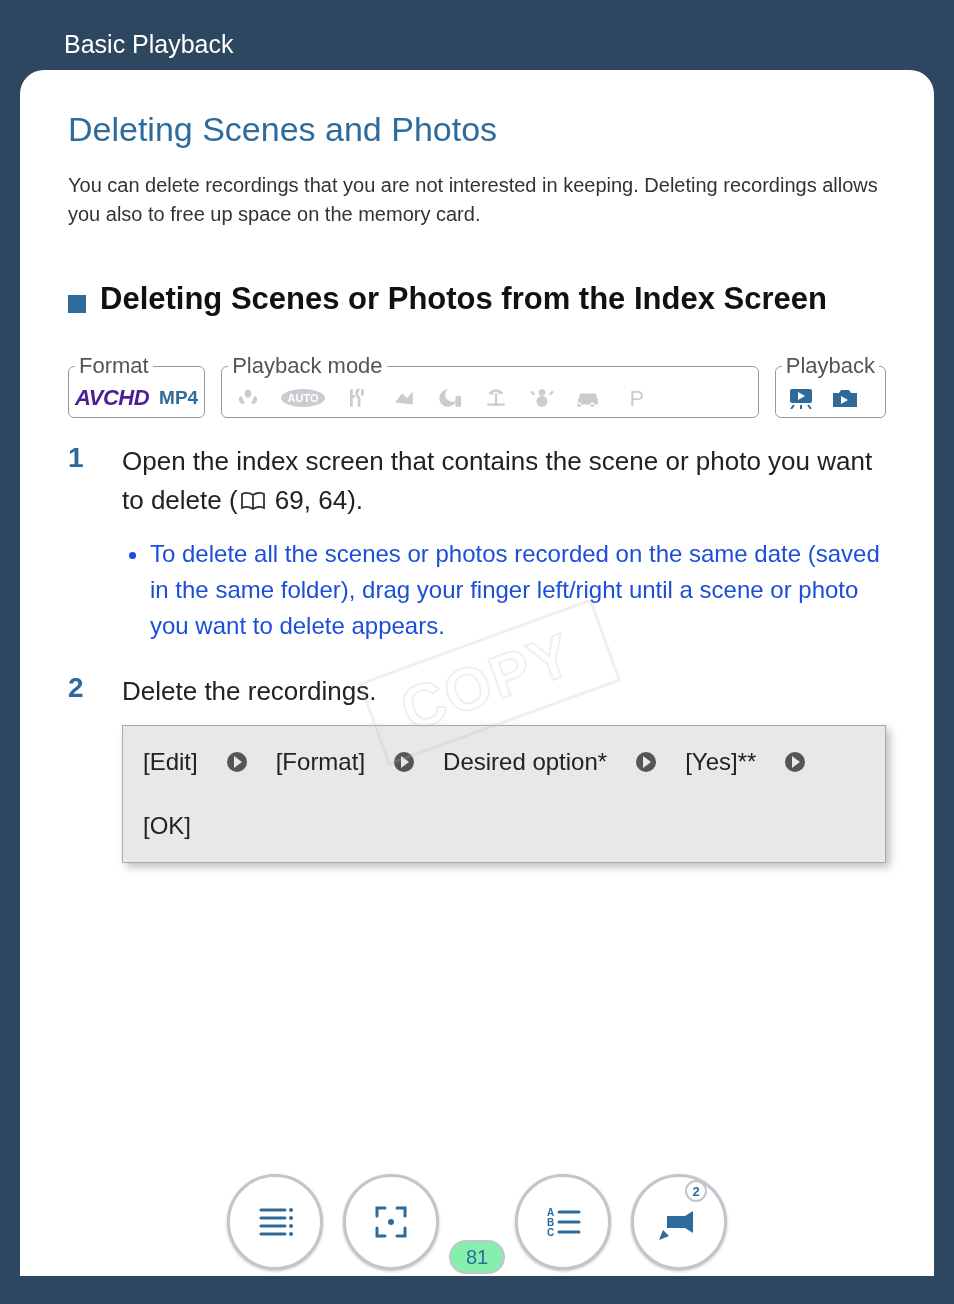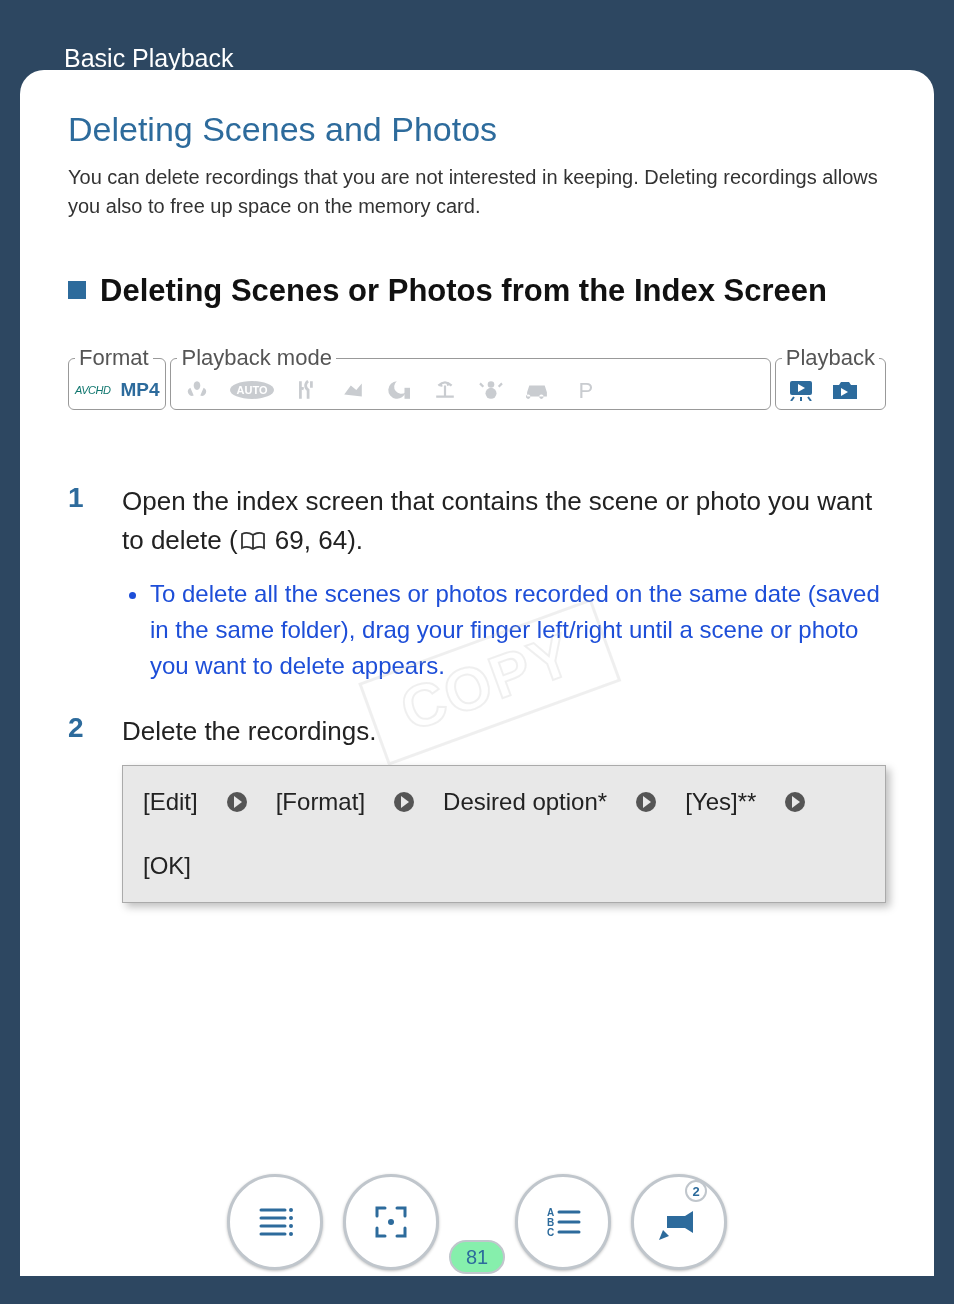--- a/index.html
+++ b/index.html
@@ -1,28 +1,28 @@
 <!DOCTYPE html>
 <html><head>
 <meta charset="utf-8">
 <style>
 *{box-sizing:border-box;margin:0;padding:0}
 body{width:954px;height:1304px;background:#2d4761;font-family:Helvetica,Arial,sans-serif;position:relative;overflow:hidden}
-.tab{position:absolute;top:44px;left:64px;color:#fff;font-size:25px;font-weight:300}
+.tab{position:absolute;top:30px;left:64px;color:#fff;font-size:25px;font-weight:300}
 .page{position:absolute;top:70px;left:20px;width:914px;height:1206px;background:#fff;border-radius:24px 24px 0 0;padding:40px 48px 0 48px}
-h1{color:#2d6b9c;font-size:34px;font-weight:400;margin-bottom:14px}
+h1{color:#2d6b9c;font-size:34px;font-weight:400;margin-bottom:22px}
 .intro{color:#333;font-size:20px;line-height:1.45;margin-bottom:50px}
-.subhead{display:flex;align-items:flex-start;gap:14px;margin-bottom:34px}
+.subhead{display:flex;align-items:center;gap:14px;margin-bottom:34px}
 .sq{width:18px;height:18px;background:#2d6b9c;margin-top:10px;flex:0 0 auto}
 .subhead h2{color:#111;font-size:31px;font-weight:700;line-height:1.3}
-.modes{display:flex;gap:4px;margin-bottom:72px}
+.modes{display:flex;gap:16px;margin-bottom:24px}
 fieldset{border:1px solid #999;border-radius:6px;padding:4px 6px 4px 6px}
 legend{color:#555;font-size:22px;padding:0 4px}
 .iconrow{display:flex;align-items:center;gap:10px;height:30px}
-.avchd{color:#0f766e;font-weight:400;font-style:italic;font-size:11px;letter-spacing:-0.5px;font-family:Arial,sans-serif}
+.avchd{color:#4c1d95;font-weight:700;font-style:italic;font-size:22px;letter-spacing:-0.5px;font-family:Arial,sans-serif}
 .mp4{color:#2d6b9c;font-weight:700;font-size:19px;font-family:Arial,sans-serif}
 .modeicon{width:28px;height:22px;display:flex;align-items:center;justify-content:center}
 .modeicon svg{width:100%;height:100%}
 fieldset.shoot{flex:1}
 ol.steps{list-style:none}
 ol.steps>li{display:flex;gap:22px;margin-bottom:28px}
 .num{color:#2d6b9c;font-size:28px;font-weight:700;flex:0 0 32px}
 .body{flex:1;color:#222;font-size:26px;line-height:1.5}
 .sub{list-style:disc;padding-left:28px;margin-top:14px;font-size:24px;color:#1d4ed8;line-height:1.5}
 .book-icon{display:inline-block;vertical-align:-2px;margin:0 2px}

